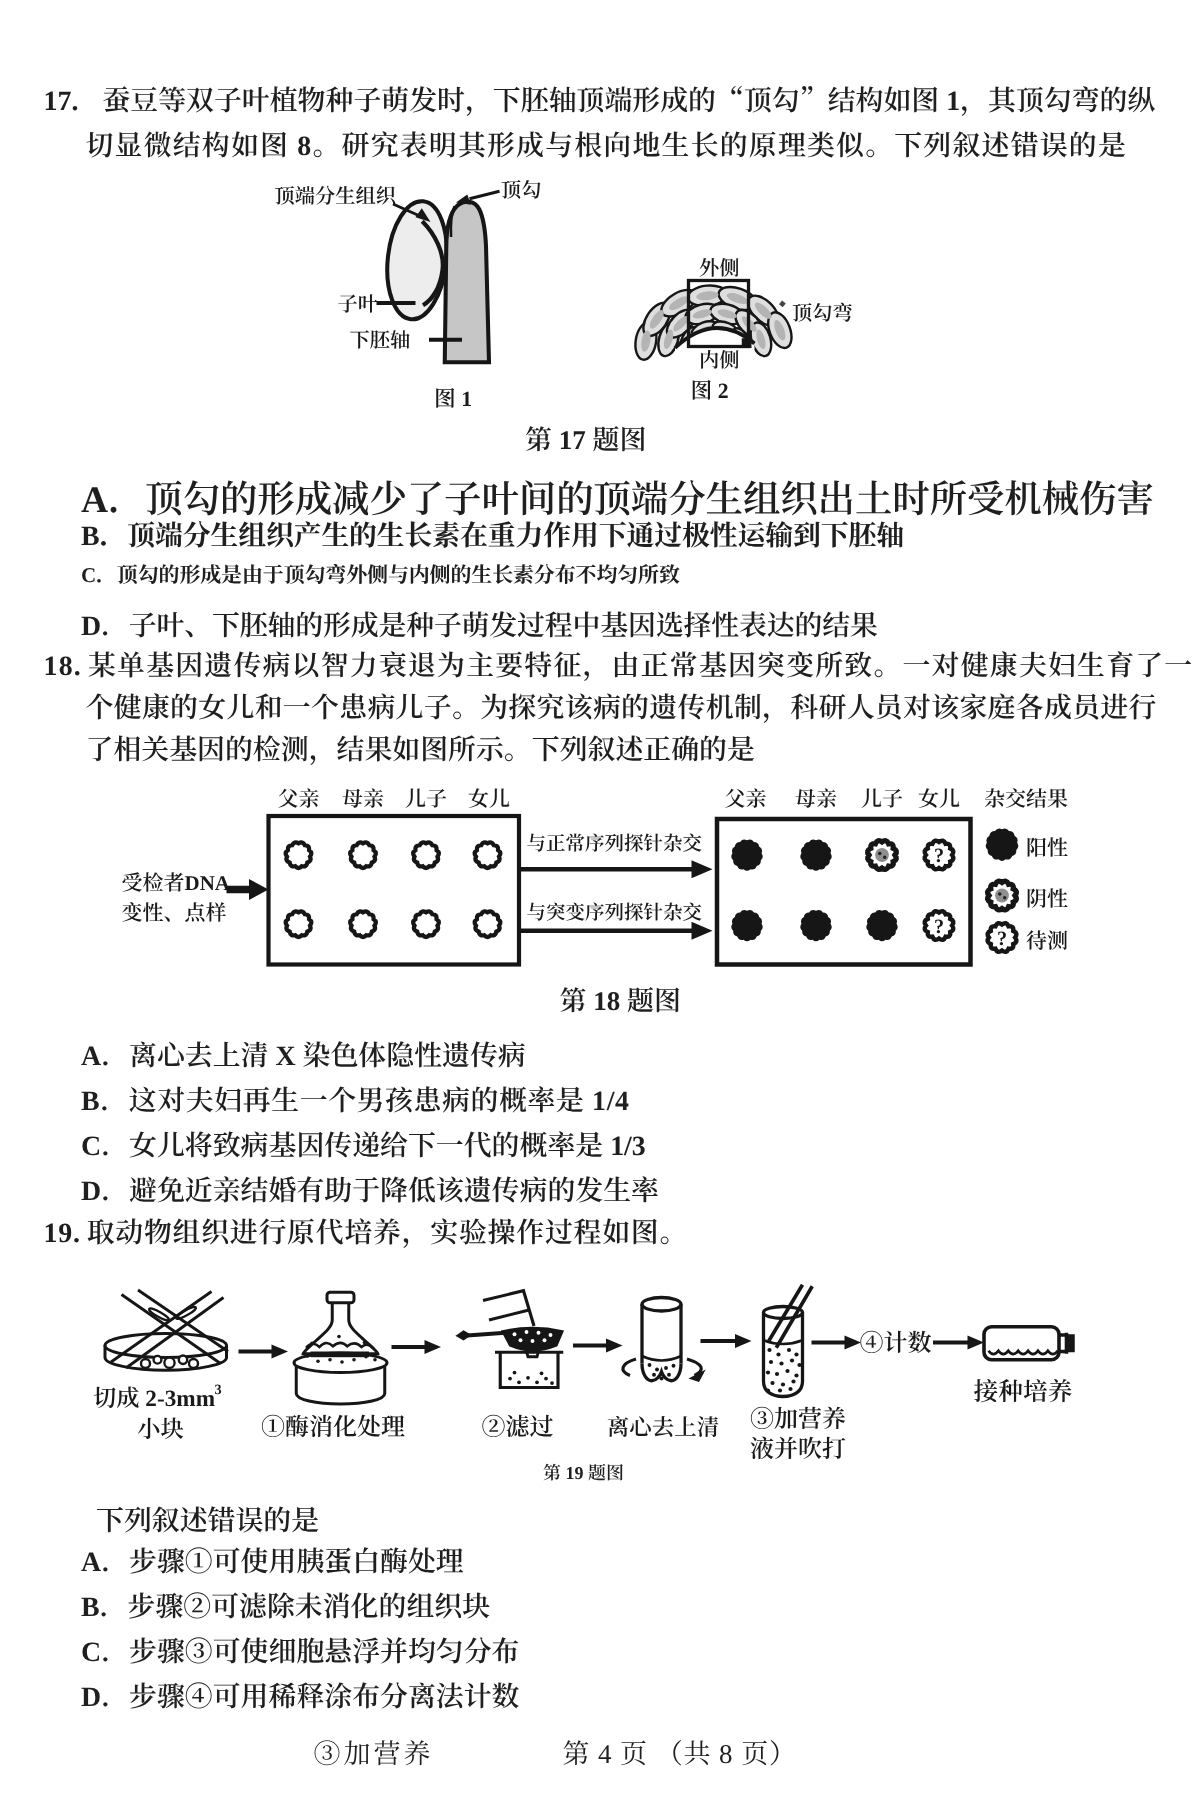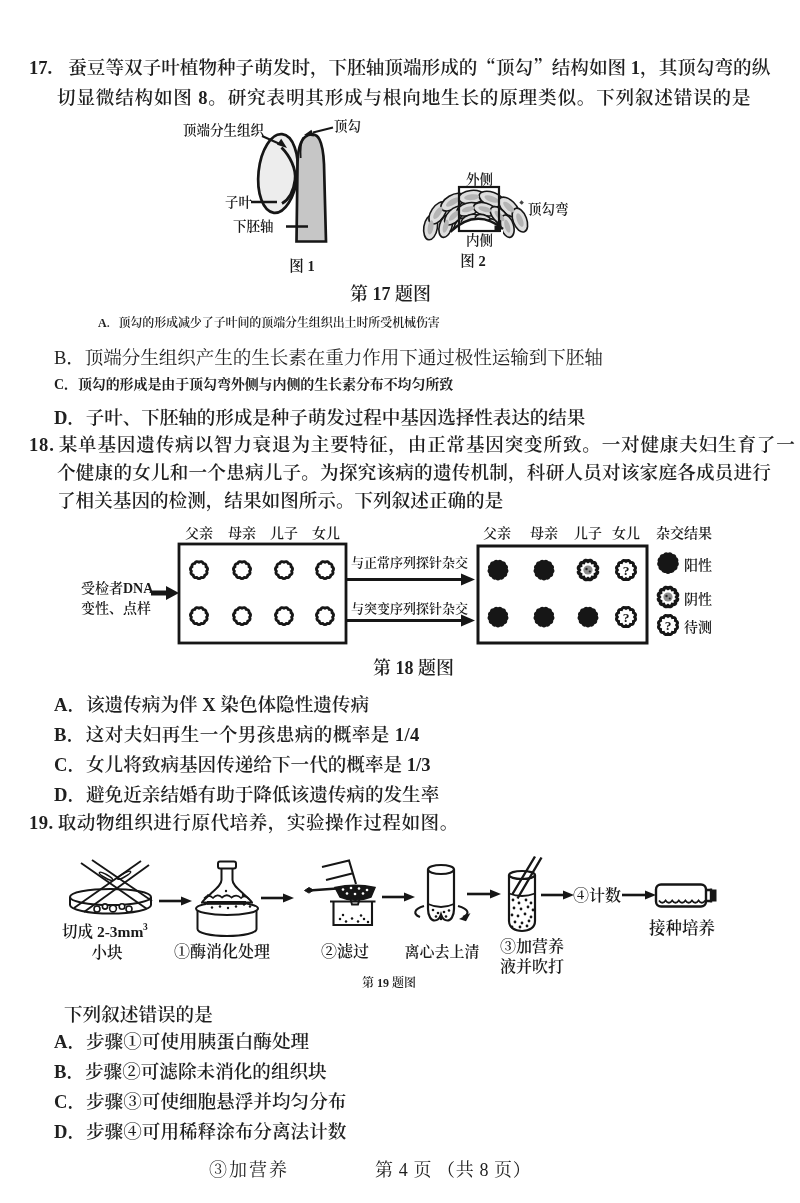--- a/index.html
+++ b/index.html
@@ -255,29 +255,29 @@
 <rect x="656" y="884.5" width="50" height="22" rx="5"></rect>
 <path d="M706,890 L711,890 M706,901 L711,901 M711,888.5 L711,902.5"></path>
 </g>
 <rect x="710.5" y="889.5" width="6" height="12" fill="#161616"></rect>
 <path d="M659,900.5 q3.3,4.5 6.6,0 q3.3,4.5 6.6,0 q3.3,4.5 6.6,0 q3.3,4.5 6.6,0 q3.3,4.5 6.6,0 q3.3,4.5 6.6,0 q3.3,4.5 6.6,0" fill="none" stroke="#161616" stroke-width="1.8"></path>
 <text x="682" y="933.5" font-size="16.5" font-weight="600" text-anchor="middle">接种培养</text>
   </svg>
 <div style="position:absolute;left:29px;top:53px;font-size:18.6px;font-weight:600;white-space:nowrap;">17.<span style="margin-left:16px">蚕豆等双子叶植物种子萌发时，下胚轴顶端形成的<span style="font-family:'Noto Serif CJK SC','Noto Serif SC',serif">“</span>顶勾<span style="font-family:'Noto Serif CJK SC','Noto Serif SC',serif">”</span>结构如图 1，其顶勾弯的纵</span></div>
 <div style="position:absolute;left:57px;top:83px;font-size:18.6px;font-weight:600;white-space:nowrap;letter-spacing:0.8px;">切显微结构如图 8。研究表明其形成与根向地生长的原理类似。下列叙述错误的是</div>
 <div style="position:absolute;left:350px;top:279px;font-size:18px;font-weight:600;white-space:nowrap;">第 17 题图</div>
-<div style="position:absolute;left:54px;top:313px;font-size:12px;font-weight:600;white-space:nowrap;letter-spacing:-0.1px;margin-left:44px;">A．顶勾的形成减少了子叶间的顶端分生组织出土时所受机械伤害</div>
-<div style="position:absolute;left:54px;top:343px;font-size:18.6px;font-weight:400;white-space:nowrap;letter-spacing:-0.1px;">B．顶端分生组织产生的生长素在重力作用下通过极性运输到下胚轴</div>
+<div style="position:absolute;left:54px;top:313px;font-size:25px;font-weight:600;white-space:nowrap;letter-spacing:-0.1px;">A．顶勾的形成减少了子叶间的顶端分生组织出土时所受机械伤害</div>
+<div style="position:absolute;left:54px;top:343px;font-size:18.6px;font-weight:700;white-space:nowrap;letter-spacing:-0.1px;">B．顶端分生组织产生的生长素在重力作用下通过极性运输到下胚轴</div>
 <div style="position:absolute;left:54px;top:373px;font-size:14px;font-weight:700;white-space:nowrap;letter-spacing:-0.1px;">C．顶勾的形成是由于顶勾弯外侧与内侧的生长素分布不均匀所致</div>
 <div style="position:absolute;left:54px;top:403px;font-size:18.6px;font-weight:600;white-space:nowrap;letter-spacing:-0.1px;">D．子叶、下胚轴的形成是种子萌发过程中基因选择性表达的结果</div>
 <div style="position:absolute;left:29px;top:430px;font-size:18.6px;font-weight:600;white-space:nowrap;letter-spacing:0.8px;">18.<span style="margin-left:4px">某单基因遗传病以智力衰退为主要特征，由正常基因突变所致。一对健康夫妇生育了一</span></div>
 <div style="position:absolute;left:57px;top:458px;font-size:18.6px;font-weight:600;white-space:nowrap;letter-spacing:0.2px;">个健康的女儿和一个患病儿子。为探究该病的遗传机制，科研人员对该家庭各成员进行</div>
 <div style="position:absolute;left:57px;top:486px;font-size:18.6px;font-weight:600;white-space:nowrap;">了相关基因的检测，结果如图所示。下列叙述正确的是</div>
 <div style="position:absolute;left:373px;top:653px;font-size:18px;font-weight:600;white-space:nowrap;">第 18 题图</div>
-<div style="position:absolute;left:54px;top:690px;font-size:18.6px;font-weight:600;white-space:nowrap;">A．该遗传病为伴 X 染色体隐性遗传病</div>
+<div style="position:absolute;left:54px;top:690px;font-size:18.6px;font-weight:600;white-space:nowrap;">A．离心去上清 X 染色体隐性遗传病</div>
 <div style="position:absolute;left:54px;top:720px;font-size:18.6px;font-weight:600;white-space:nowrap;letter-spacing:0.4px;">B．这对夫妇再生一个男孩患病的概率是 1/4</div>
 <div style="position:absolute;left:54px;top:750px;font-size:18.6px;font-weight:600;white-space:nowrap;">C．女儿将致病基因传递给下一代的概率是 1/3</div>
 <div style="position:absolute;left:54px;top:780px;font-size:18.6px;font-weight:600;white-space:nowrap;">D．避免近亲结婚有助于降低该遗传病的发生率</div>
 <div style="position:absolute;left:29px;top:808px;font-size:18.6px;font-weight:600;white-space:nowrap;letter-spacing:0.5px;">19.<span style="margin-left:4px">取动物组织进行原代培养，实验操作过程如图。</span></div>
 <div style="position:absolute;left:362px;top:973px;font-size:12px;font-weight:600;white-space:nowrap;">第 19 题图</div>
 <div style="position:absolute;left:64px;top:1000px;font-size:18.6px;font-weight:600;white-space:nowrap;">下列叙述错误的是</div>
 <div style="position:absolute;left:54px;top:1027px;font-size:18.6px;font-weight:600;white-space:nowrap;">A．步骤①可使用胰蛋白酶处理</div>
 <div style="position:absolute;left:54px;top:1057px;font-size:18.6px;font-weight:600;white-space:nowrap;">B．步骤②可滤除未消化的组织块</div>
 <div style="position:absolute;left:54px;top:1087px;font-size:18.6px;font-weight:600;white-space:nowrap;">C．步骤③可使细胞悬浮并均匀分布</div>
 <div style="position:absolute;left:54px;top:1117px;font-size:18.6px;font-weight:600;white-space:nowrap;">D．步骤④可用稀释涂布分离法计数</div>

